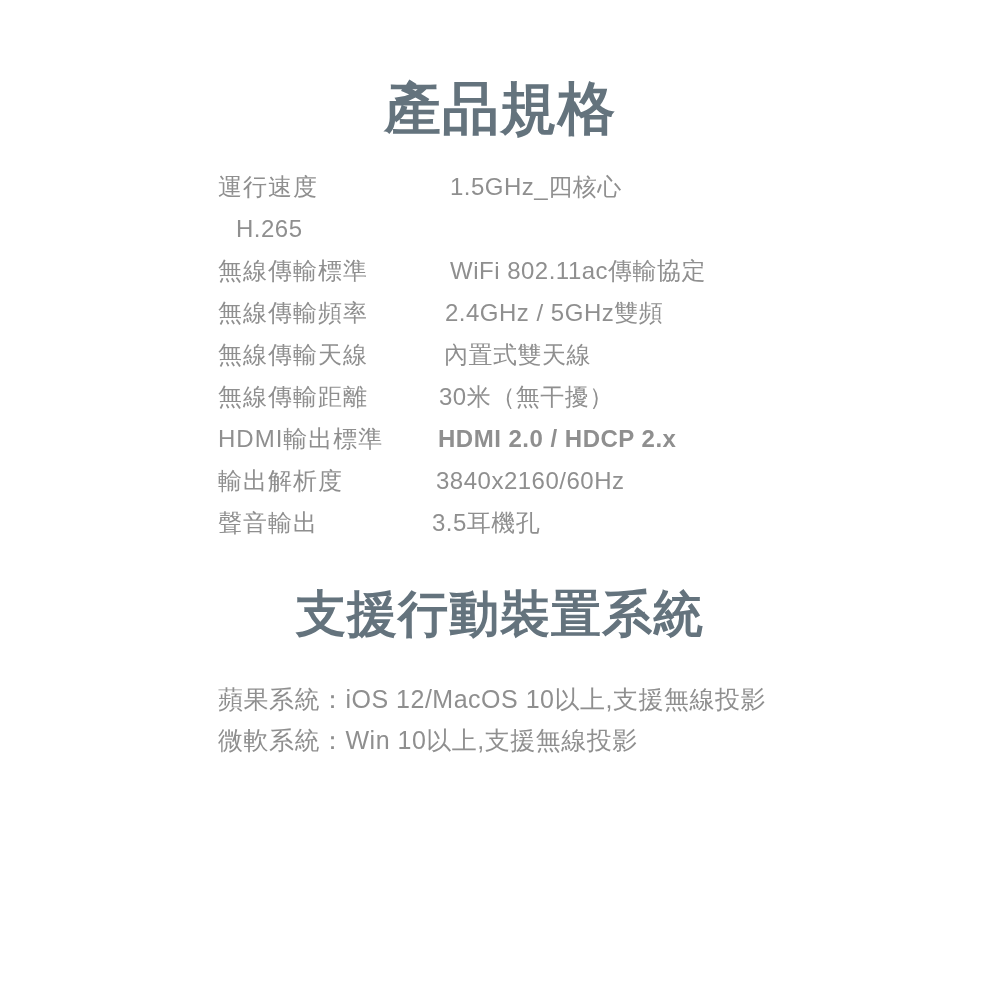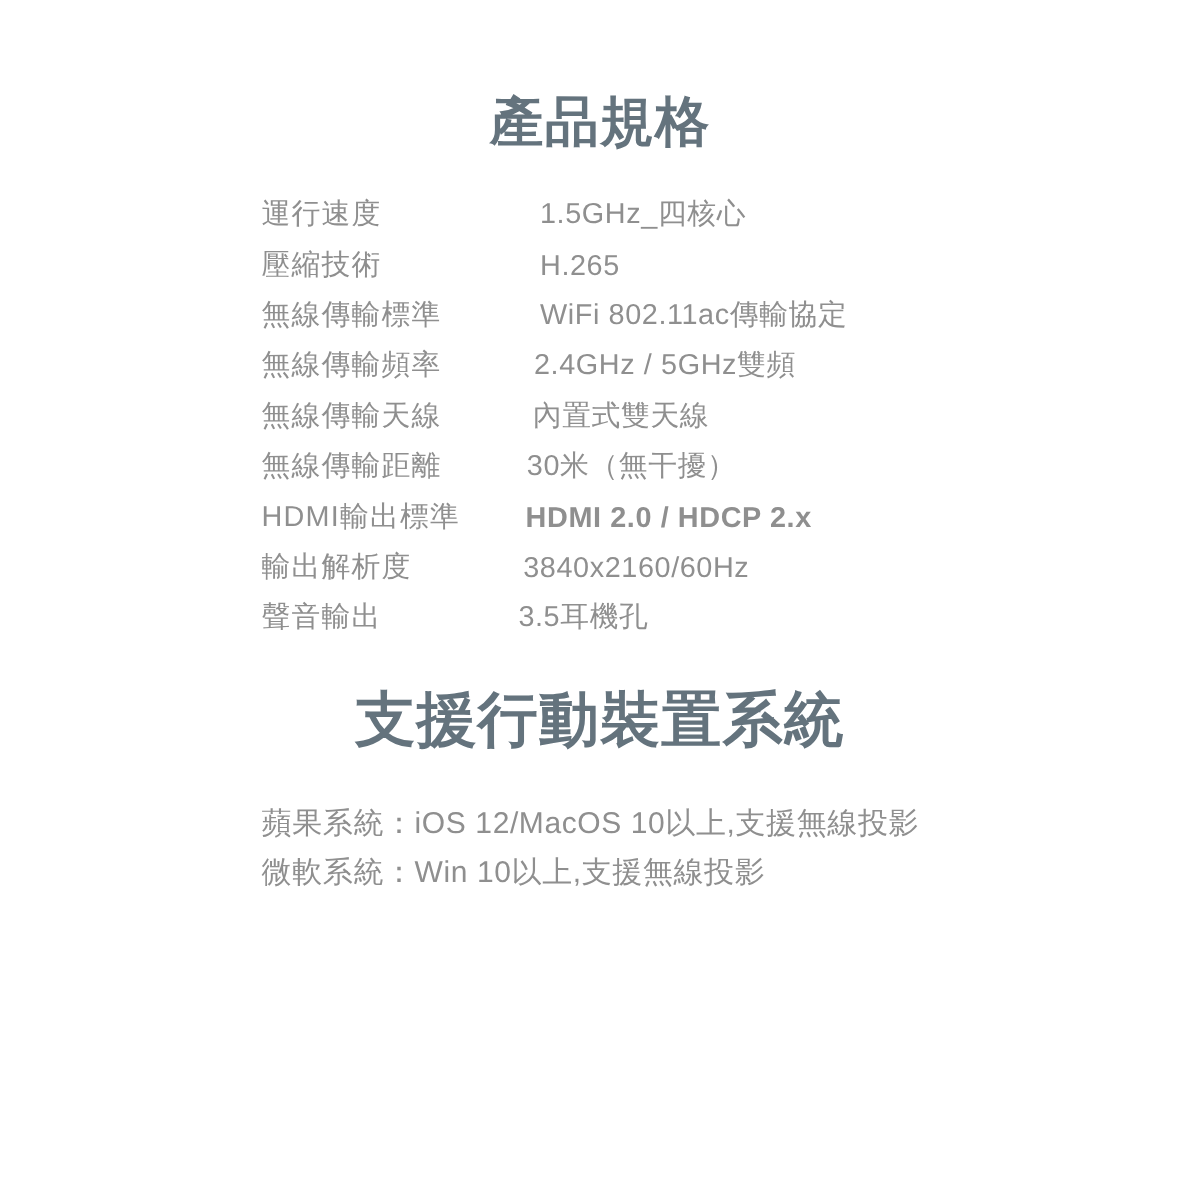--- a/index.html
+++ b/index.html
@@ -22,34 +22,34 @@
   }
   .section-title {
     text-align: center;
     color: var(--heading-color);
     font-weight: bold;
     letter-spacing: 1px;
     line-height: 1.15;
   }
   .title-main {
     padding-top: 76px;
-    font-size: 45px;
+    font-size: 57px;
   }
   .title-mobile {
     margin-top: 42px;
     font-size: 50px;
   }
   .specs {
     margin-top: 24px;
     margin-left: 218px;
   }
   .spec-row {
     display: flex;
     height: 42px;
-    align-items: flex-end;
+    align-items: center;
     font-size: 24px;
     color: var(--text-color);
   }
   .spec-label {
     width: 214px;
     flex: 0 0 214px;
     letter-spacing: 1px;
   }
   .spec-value { letter-spacing: 0.5px; }
   
@@ -80,21 +80,20 @@
 <div class="page">
 
   <div class="section-title title-main">產品規格</div>
 
   <div class="specs">
     <div class="spec-row">
       <span class="spec-label">運行速度</span>
       <span class="spec-value">1.5GHz_四核心</span>
     </div>
     <div class="spec-row">
-      <span class="spec-label">壓縮技術</span>
       <span class="spec-value">H.265</span>
     </div>
     <div class="spec-row">
       <span class="spec-label">無線傳輸標準</span>
       <span class="spec-value">WiFi 802.11ac傳輸協定</span>
     </div>
     <div class="spec-row">
       <span class="spec-label">無線傳輸頻率</span>
       <span class="spec-value">2.4GHz / 5GHz雙頻</span>
     </div>

